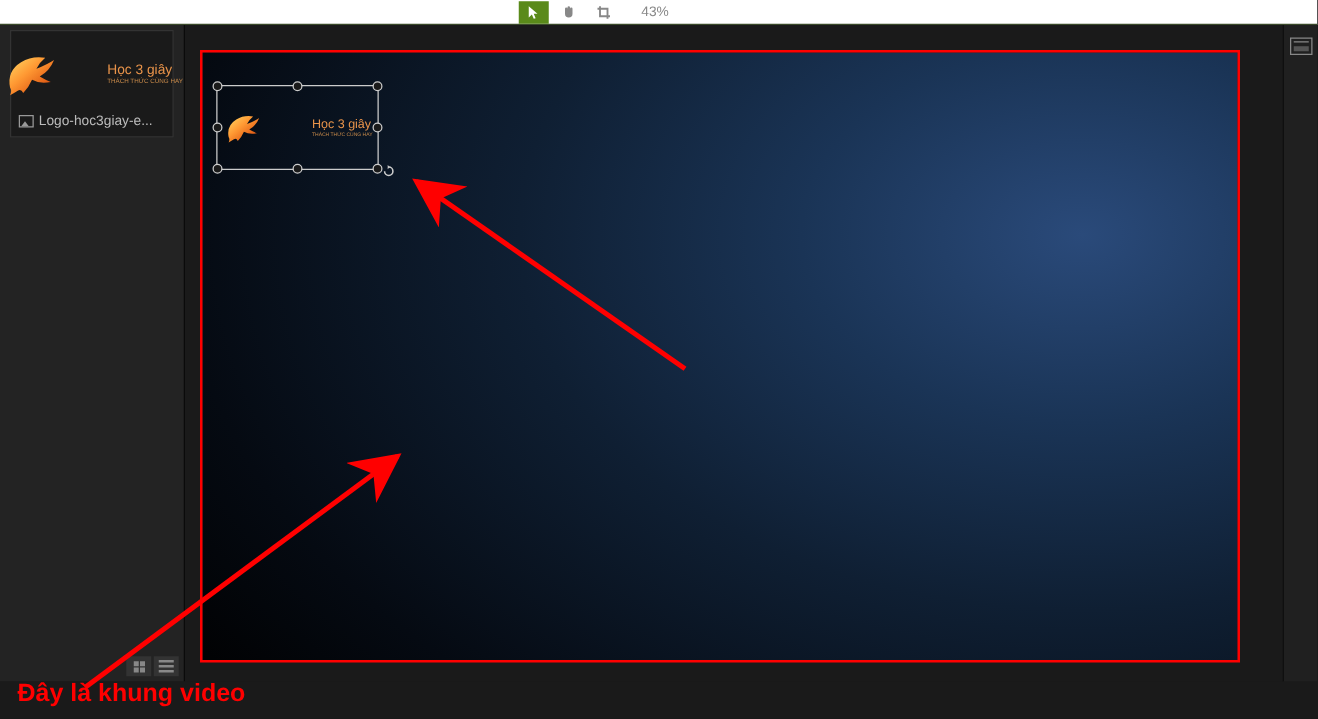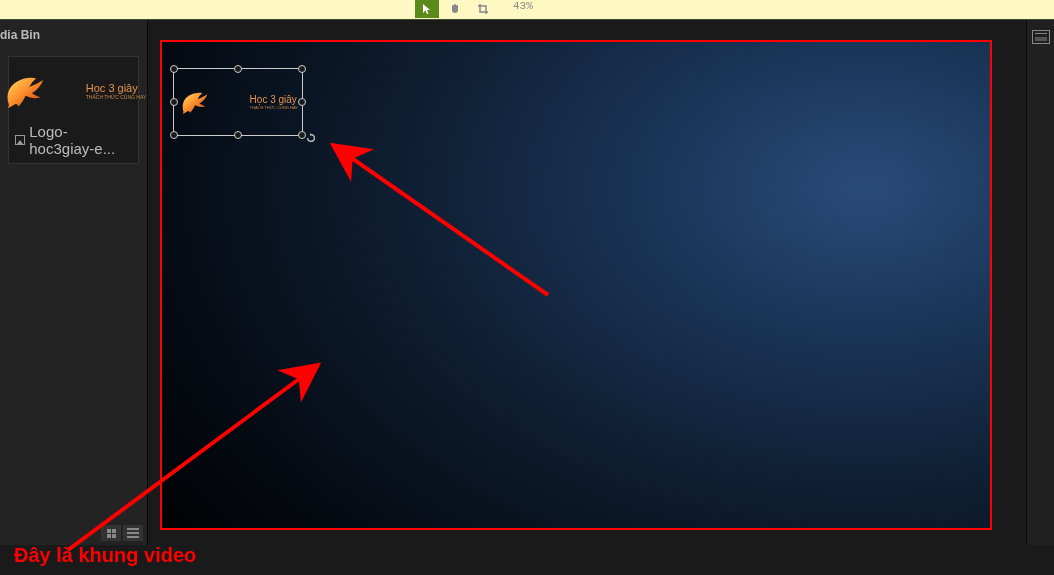--- a/index.html
+++ b/index.html
@@ -6,27 +6,26 @@
     body {
       width: 1054px;
       height: 575px;
       background: #1a1a1a;
       font-family: Arial, sans-serif;
       overflow: hidden;
       position: relative;
     }
     .top-toolbar {
       height: 20px;
-      background: #fef9c3;
+      background: #ffffff;
       border-bottom: 1px solid #3a4a2a;
       display: flex;
-      align-items: flex-start;
+      align-items: center;
       padding-left: 415px;
       gap: 4px;
-      font-family: Liberation Mono, monospace;
     }
     .tool-btn {
       width: 24px;
       height: 18px;
       display: flex;
       align-items: center;
       justify-content: center;
       font-size: 11px;
       color: #999;
     }
@@ -68,21 +67,21 @@
       align-items: center;
       gap: 4px;
       padding: 8px 4px;
     }
     .bird-svg { width: 44px; height: 40px; }
     .logo-text { display: flex; flex-direction: column; margin-left: 37px; }
     .logo-main { color: #e8934a; font-size: 11px; white-space: nowrap; }
     .logo-sub { color: #c88a4a; font-size: 5px; white-space: nowrap; }
     .media-filename {
       color: #bbb;
-      font-size: 15px;
+      font-size: 11px;
       padding: 4px 0 0 0;
       display: flex;
       align-items: center;
       gap: 4px;
       width: 100%;
     }
     .img-icon { width: 12px; height: 10px; border: 1px solid #999; position: relative; }
     .img-icon::after { content: ''; position: absolute; bottom: 0; left: 1px; width: 0; height: 0; border-left: 3px solid transparent; border-right: 3px solid transparent; border-bottom: 4px solid #999; }
     .view-toggles {
       margin-top: auto;
@@ -180,21 +179,20 @@
   <div class="tool-btn">
     <svg width="12" height="12" viewBox="0 0 12 12">
         <path d="M3 1 L3 9 L11 9 M1 3 L9 3 L9 11" stroke="#888" stroke-width="1.5" fill="none"></path>
       </svg>
   </div>
   <div class="zoom-display">43%</div>
 </div>
 
 <div class="main-area">
   <div class="sidebar">
-    <div class="sidebar-title">dia Bin</div>
     <div class="media-thumb">
       <div class="logo-container">
         <svg class="bird-svg" viewBox="0 0 50 45">
           <defs>
             <linearGradient id="bg1" x1="0%" y1="0%" x2="100%" y2="100%">
               <stop offset="0%" stop-color="#ffd966"></stop>
               <stop offset="40%" stop-color="#ff9933"></stop>
               <stop offset="100%" stop-color="#cc3300"></stop>
             </linearGradient>
           </defs>

